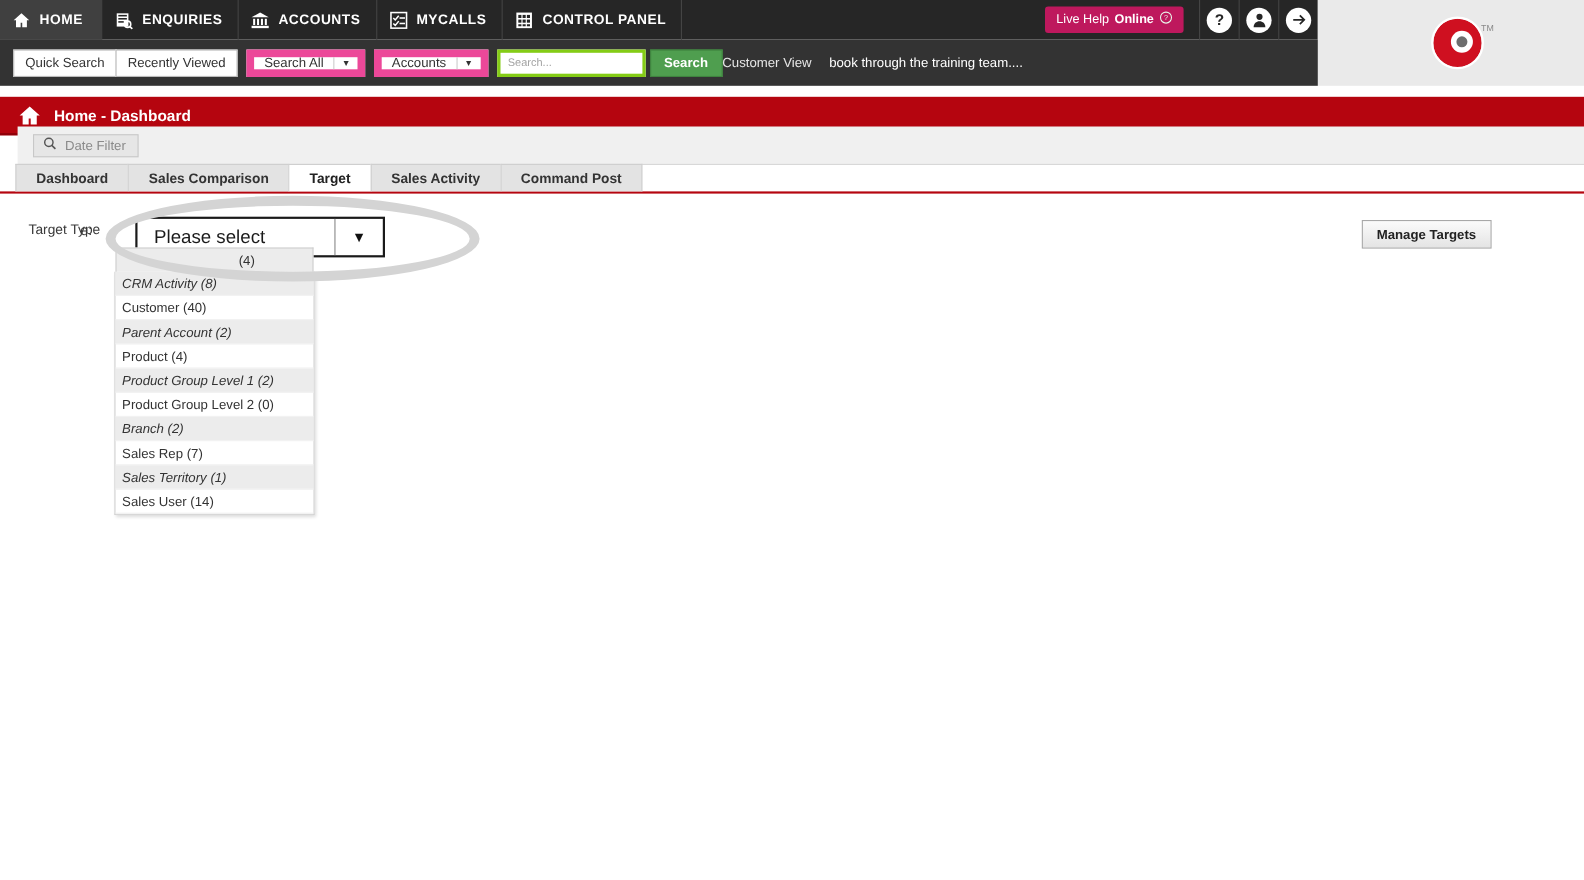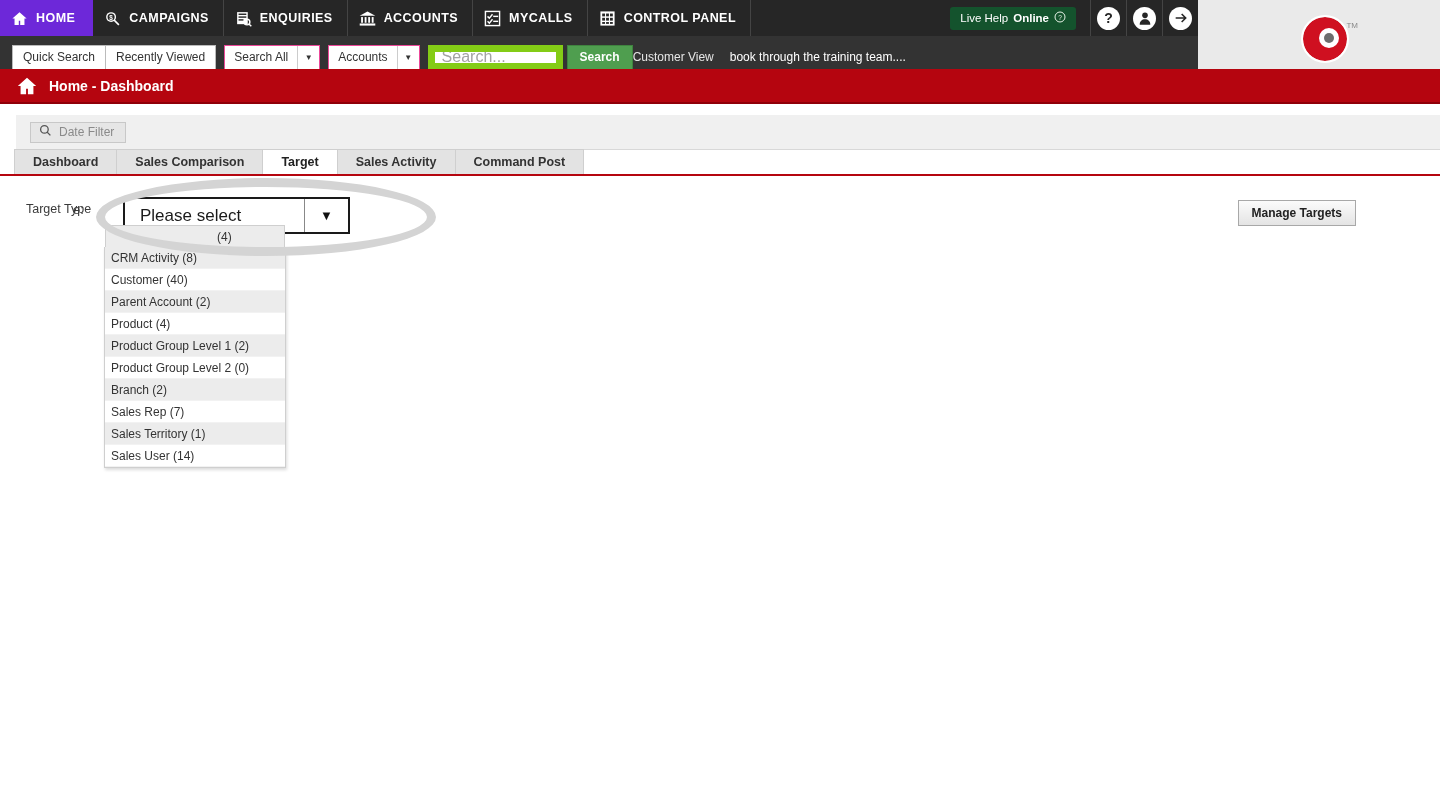--- a/index.html
+++ b/index.html
@@ -25,35 +25,35 @@
     padding: 0 14px 0 11px;
     color: #ffffff;
     font-size: 12.5px;
     font-weight: bold;
     letter-spacing: .45px;
     border-right: 1px solid #444;
     cursor: pointer;
     user-select: none;
     white-space: nowrap;
   }
-  .nav-item.home { background: #6d28d9; border-right: none; padding-right: 18px;}
+  .nav-item.home { background: #404040; border-right: none; padding-right: 18px;}
   .nav-ico {
     width: 17px; height: 17px;
     margin-right: 8px;
     display: inline-flex; align-items: center; justify-content: center;
     flex: 0 0 auto;
   }
   .nav-ico svg { display: block; }
 
   .top-right {
     position: absolute; top: 0; right: 242px;
     height: 36px; display: flex; align-items: center;
   }
   .livehelp {
-    background: #14532d;
+    background: #be185d;
     color: #fff;
     font-size: 11.5px;
     border-radius: 3px;
     padding: 4px 10px 5px 10px;
     margin-right: 14px;
     white-space: nowrap;
     cursor: pointer;
     display: flex; align-items: center; gap: 5px;
   }
   .livehelp b { font-weight: bold; }
@@ -117,56 +117,56 @@
   .btn-plain {
     background: #ffffff; border: 1px solid #bbb;
     font-size: 12px; color: #333;
     height: 25px; padding: 0 10px;
     display: flex; align-items: center;
     cursor: pointer; white-space: nowrap;
   }
   .btn-white { background: #ffffff; }
   .split {
     display: flex; align-items: stretch; height: 25px;
-    background: #fff; border: 1px solid #ec4899; margin-left: 8px; cursor: pointer;
+    background: #fff; border: 7px solid #ec4899; margin-left: 8px; cursor: pointer;
   }
   .split-label {
     font-size: 12px; color: #333; padding: 0 9px;
     display: flex; align-items: center; white-space: nowrap;
   }
   .split-arrow {
     border-left: 1px solid #ccc; width: 22px;
     display: flex; align-items: center; justify-content: center;
     font-size: 8px; color: #333;
   }
   .search-input {
     height: 25px; width: 135px; margin-left: 8px;
-    border: 7px solid #84cc16; background: #fff;
-    font-size: 16px; color: #333; padding: 0 7px;
+    border: 3px solid #84cc16; background: #fff;
+    font-size: 10px; color: #333; padding: 0 7px;
     font-family: "Liberation Sans", sans-serif;
   }
   .search-input::placeholder { color: #a3a3a3; }
   .btn-search {
     background: #4f9e4f; border: 1px solid #3f833f; color: #fff;
     font-size: 12px; font-weight: bold; height: 25px;
     padding: 0 12px; margin-left: 4px; cursor: pointer;
     display: flex; align-items: center;
   }
   .cust-view {
     color: #e6e6e6; font-size: 12px; 
     white-space: nowrap; cursor: pointer;
   }
   .marquee {
     color: #ffffff; font-size: 12px; font-weight: normal;
     margin-left: 16px; white-space: nowrap; overflow: hidden;
   }
 
   
   .breadcrumb {
-    position: absolute; top: 69px; left: 0;
+    position: absolute; top: 88px; left: 0;
     width: 1440px; height: 35px;
     background: #b5050f;
     border-bottom: 2px solid #8f0009;
     display: flex; align-items: center;
     padding-left: 15px;
   }
   .bc-home-ico { width: 24px; height: 22px; margin-right: 10px; }
   .bc-title { color: #ffffff; font-size: 14px; font-weight: bold; }
 
   
@@ -244,21 +244,21 @@
     box-shadow: 1px 2px 3px rgba(0,0,0,.14);
     z-index: 5;
   }
   .dd-item {
     height: 22px; line-height: 22px;
     padding-left: 6px;
     font-size: 12px; color: #333;
     white-space: nowrap; cursor: pointer;
     border-bottom: 1px solid #f2f2f2;
   }
-  .dd-item.alt { background: #ececec; }
+  .dd-item.alt { background: #ececec; font-style: italic; }
   .dd-item.first-hidden {
     position: absolute; top: -22px; left: 0; right: 0;
     background: #ececec; border: 1px solid #cfcfcf; border-bottom: none;
   }
 
   
   .oval {
     position: absolute; left: 96px; top: 178px;
     width: 340px; height: 78px;
     border: 9px solid #d4d4d4;
@@ -282,31 +282,20 @@
 
   <div class="nav-item home">
     <span class="nav-ico">
       <svg width="17" height="17" viewBox="0 0 24 24">
           <path fill="#fff" d="M12 3 2 12h3v9h6v-6h2v6h6v-9h3z"></path>
         </svg>
     </span>
     <span>HOME</span>
   </div>
 
-  <div class="nav-item">
-    <span class="nav-ico">
-      <svg width="17" height="17" viewBox="0 0 24 24">
-        <circle cx="10" cy="10" r="7" fill="#fff"></circle>
-          <circle cx="10" cy="10" r="5" fill="#262626"></circle>
-        <text x="10" y="14" font-size="9" fill="#fff" text-anchor="middle" font-family="sans-serif">$</text>
-        <path d="M14 14l7 7" stroke="#fff" stroke-width="2.2"></path>
-      </svg>
-    </span>
-    <span>CAMPAIGNS</span>
-  </div>
 
   <div class="nav-item">
     <span class="nav-ico">
       <svg width="17" height="17" viewBox="0 0 24 24">
         <rect x="3" y="3" width="15" height="17" fill="#fff"></rect>
         <g fill="#262626">
             <rect x="5" y="5" width="11" height="2"></rect>
             <rect x="5" y="9" width="11" height="2"></rect>
             <rect x="5" y="13" width="7" height="2"></rect>
           </g>

